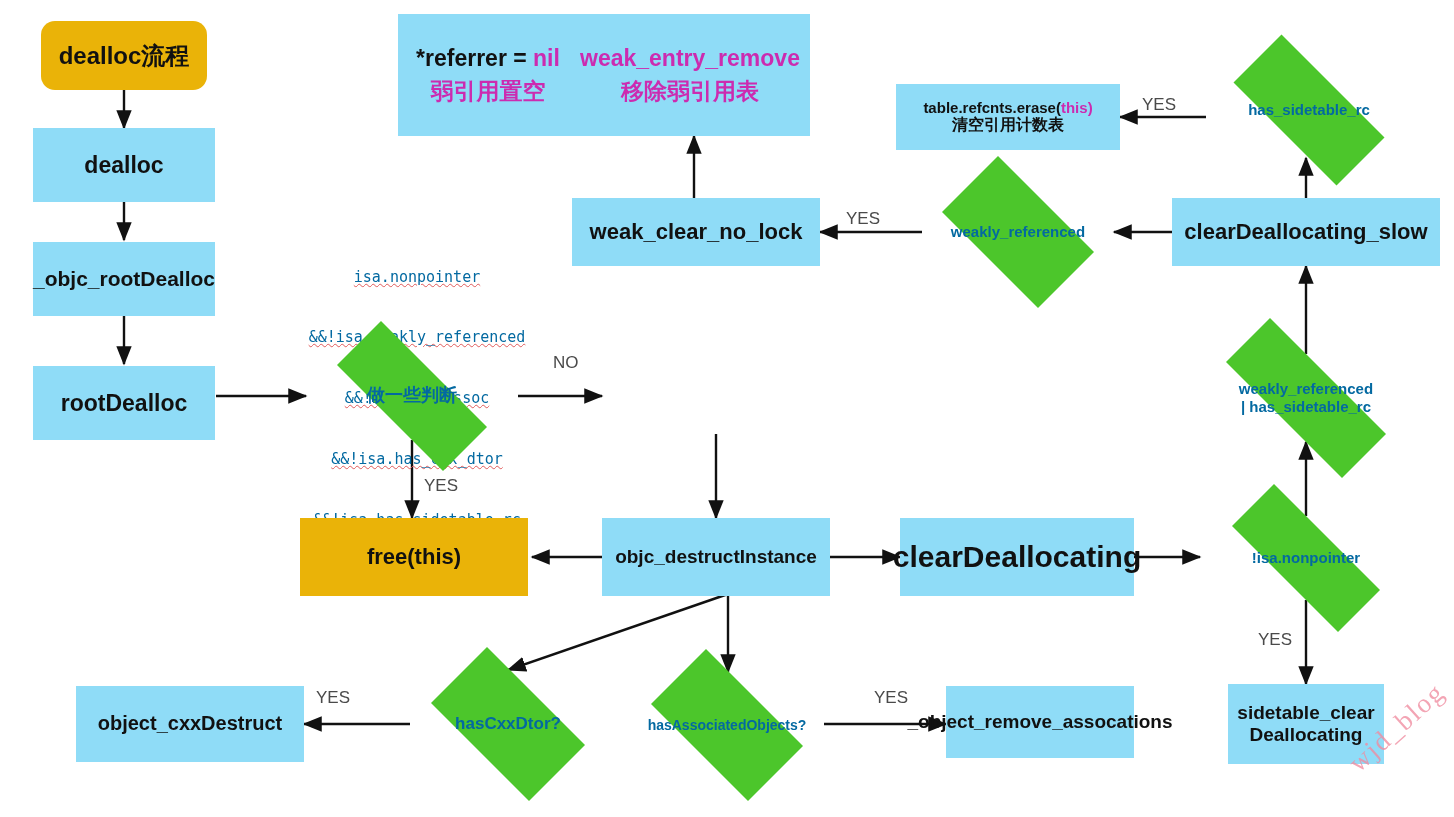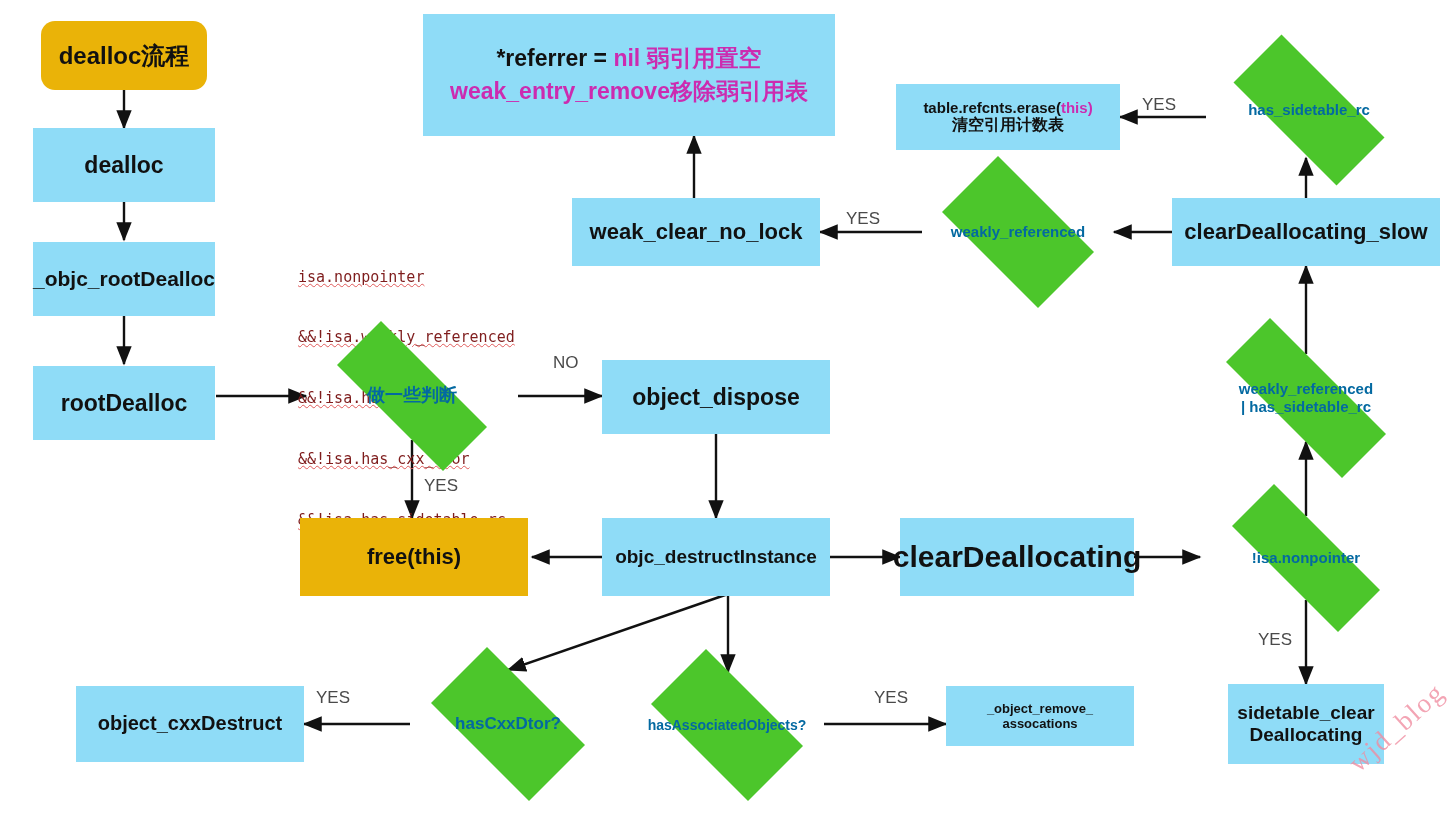--- a/index.html
+++ b/index.html
@@ -64,41 +64,41 @@
     z-index: 1;
     line-height: 1.2;
     padding: 0 4px;
   }
   .note {
     position: absolute;
     z-index: 2;
     font-family: "DejaVu Sans Mono", monospace;
     font-size: 15px;
     line-height: 1.35;
-    color: #7f1d1d;
+    color: #0369a1;
+    text-align: center;
     white-space: pre;
   }
   .note span {
     text-decoration: underline;
     text-decoration-color: #e05a5a;
     text-decoration-style: wavy;
     text-decoration-thickness: 1px;
   }
   .edge-label {
     position: absolute;
     z-index: 3;
     color: #4a4a4a;
     font-size: 17px;
     font-family: "Liberation Sans", sans-serif;
   }
   .magenta { color: #cc2bb0; }
   .topnote {
-    flex-direction: column;
+    flex-direction: row;
     line-height: 1.45;
-    margin-left: 25px;
   }
   .topnote .l1 { font-size: 23px; font-weight: bold; }
   .topnote .l2 { font-size: 23px; font-weight: bold; color: #cc2bb0; }
   .watermark {
     position: absolute;
     z-index: 6;
     color: #f08ca0;
     opacity: 0.78;
     font-size: 27px;
     font-family: "Liberation Serif", serif;
@@ -193,23 +193,20 @@
       <span class="l1">*referrer = </span><span class="l2">nil 弱引用置空</span>
     </div>
     <div class="l2">weak_entry_remove移除弱引用表</div>
   </div>
 
   <div class="node diamond" style="left:306px; top:352px; width:212px; height:88px; font-size:18px;">
     <div class="dshape"></div>
     <div class="dlabel">做一些判断</div>
   </div>
 
-  <div class="node box" style="left:602px; top:360px; width:228px; height:74px; font-size:23px;">
-    <span>object_dispose</span>
-  </div>
 
   <div class="node box" style="left:602px; top:518px; width:228px; height:78px; font-size:19px;">
     <span>objc_destructInstance</span>
   </div>
 
   <div class="node box dark" style="left:300px; top:518px; width:228px; height:78px; font-size:22px;">
     <span>free(this)</span>
   </div>
 
   <div class="node box" style="left:900px; top:518px; width:234px; height:78px; font-size:30px;">
@@ -261,21 +258,21 @@
   <div class="node diamond" style="left:410px; top:668px; width:196px; height:112px; font-size:17px;">
     <div class="dshape"></div>
     <div class="dlabel">hasCxxDtor?</div>
   </div>
 
   <div class="node diamond" style="left:630px; top:670px; width:194px; height:110px; font-size:14px;">
     <div class="dshape"></div>
     <div class="dlabel">hasAssociatedObjects?</div>
   </div>
 
-  <div class="node box" style="left:946px; top:686px; width:188px; height:60px; font-size:13px; flex-direction:column;">
+  <div class="node box" style="left:946px; top:686px; width:188px; height:72px; font-size:19px; ">
     <div>_object_remove_</div>
     <div>assocations</div>
   </div>
 
   <div class="node box" style="left:1228px; top:684px; width:156px; height:80px; font-size:19px; flex-direction:column;">
     <div>sidetable_clear</div>
     <div>Deallocating</div>
   </div>
 
   <div class="edge-label" style="left:544px; top:353px;margin-left:9px;">NO</div>

